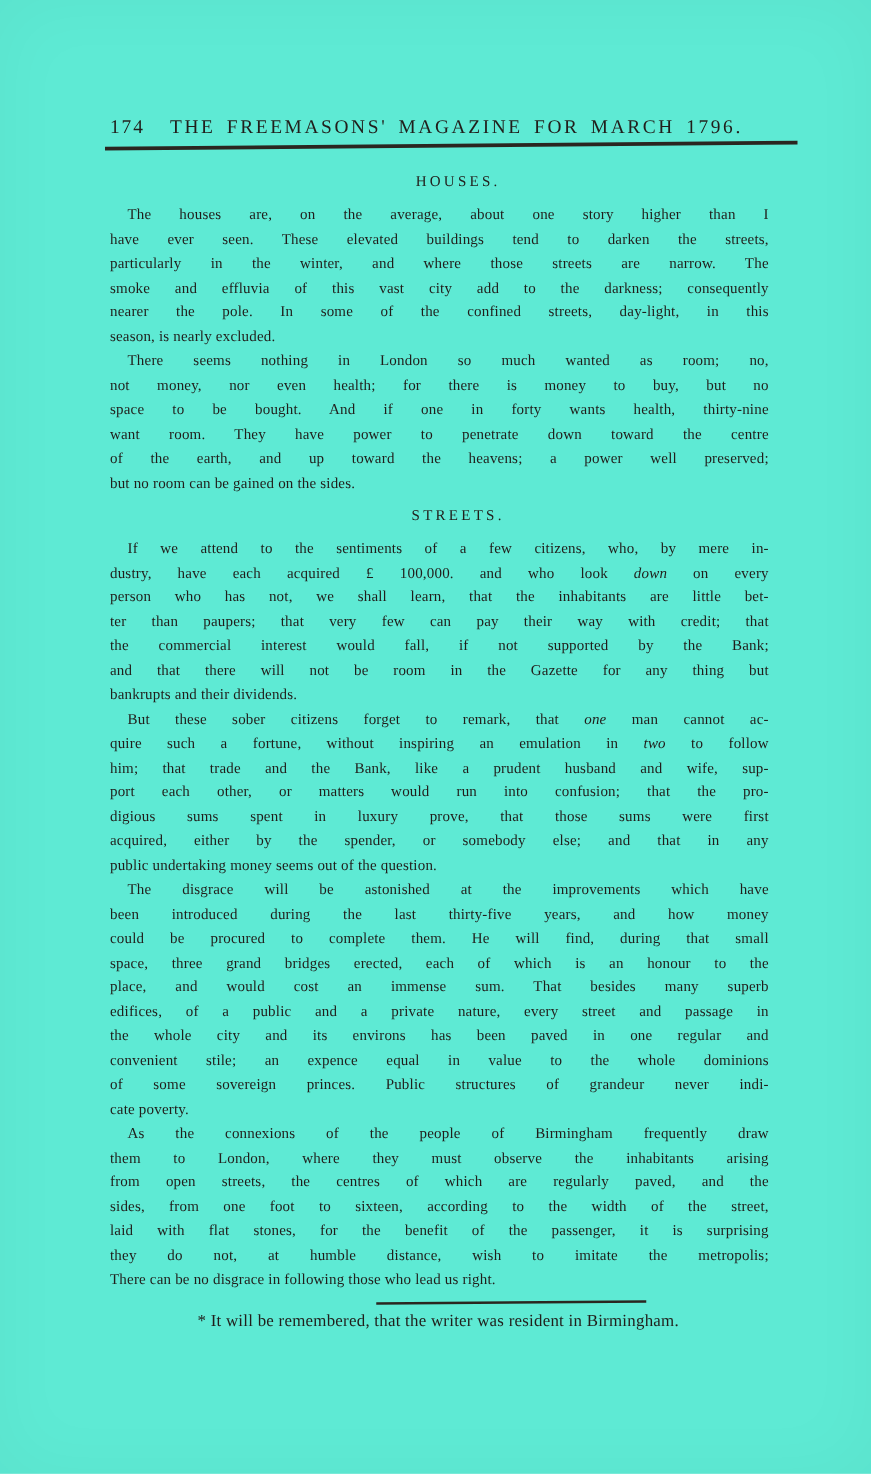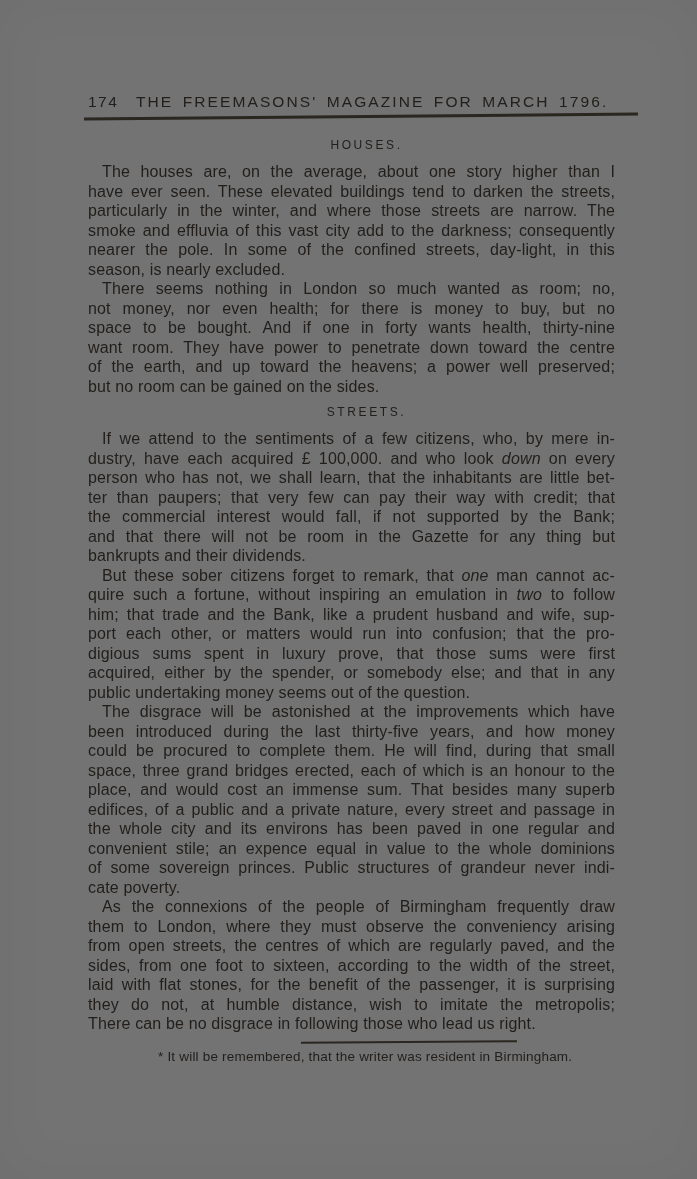--- a/index.html
+++ b/index.html
@@ -1,22 +1,22 @@
 <!DOCTYPE html>
 <html><head>
 <meta charset="utf-8">
 <style>
   html, body { margin: 0; padding: 0; }
   .page {
     position: relative;
     width: 697px;
     height: 1179px;
-    background: #737373;
+    background: #5eead4;
     box-shadow: inset 0 0 60px rgba(0,0,0,0.035);
-    font-family: Liberation Sans, sans-serif;
+    font-family: Liberation Serif, serif;
     color: #211e1b;
     overflow: hidden;
   }
   .content {
     position: absolute;
     left: 88px;
     top: 92px;
     width: 527px;
   }
   .header {
@@ -52,21 +52,21 @@
   .section-heading {
     text-align: center;
     font-size: 12px;
     letter-spacing: 2.6px;
     line-height: 14px;
     margin: 9px 0 10px 30px;
   }
   .article > .section-heading:first-child { margin-top: 12px; margin-bottom: 10px; }
   .paragraph { margin: 0; }
   .pline {
-    font-size: 16px;
+    font-size: 12px;
     line-height: 19.5px;
     letter-spacing: 0.15px;
     text-align: justify;
     text-align-last: justify;
     overflow: hidden;
     white-space: normal;
   }
   .pline.first { text-indent: 14px; }
   .pline.last  { text-align-last: left; }
   .footnote-rule {
@@ -139,21 +139,21 @@
           <div class="pline">space, three grand bridges erected, each of which is an honour to the</div>
           <div class="pline">place, and would cost an immense sum.  That besides many superb</div>
           <div class="pline">edifices, of a public and a private nature, every street and passage in</div>
           <div class="pline">the whole city and its environs has been paved in one regular and</div>
           <div class="pline">convenient stile; an expence equal in value to the whole dominions</div>
           <div class="pline">of some sovereign princes.  Public structures of grandeur never indi-</div>
           <div class="pline last">cate poverty.</div>
         </div>
         <div class="paragraph">
           <div class="pline first">As the connexions of the people of Birmingham frequently draw</div>
-          <div class="pline">them to London, where they must observe the conveniency arising</div>
+          <div class="pline">them to London, where they must observe the inhabitants arising</div>
           <div class="pline">from open streets, the centres of which are regularly paved, and the</div>
           <div class="pline">sides, from one foot to sixteen, according to the width of the street,</div>
           <div class="pline">laid with flat stones, for the benefit of the passenger, it is surprising</div>
           <div class="pline">they do not, at humble distance, wish to imitate the metropolis;</div>
           <div class="pline last">There can be no disgrace in following those who lead us right.</div>
         </div>
       </div>
 
     <div class="footnote-rule"></div>
     <div class="footnote">

